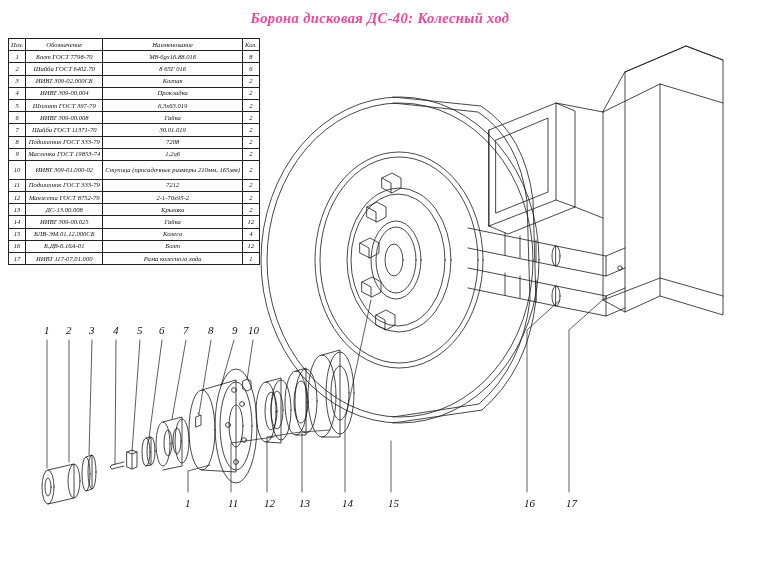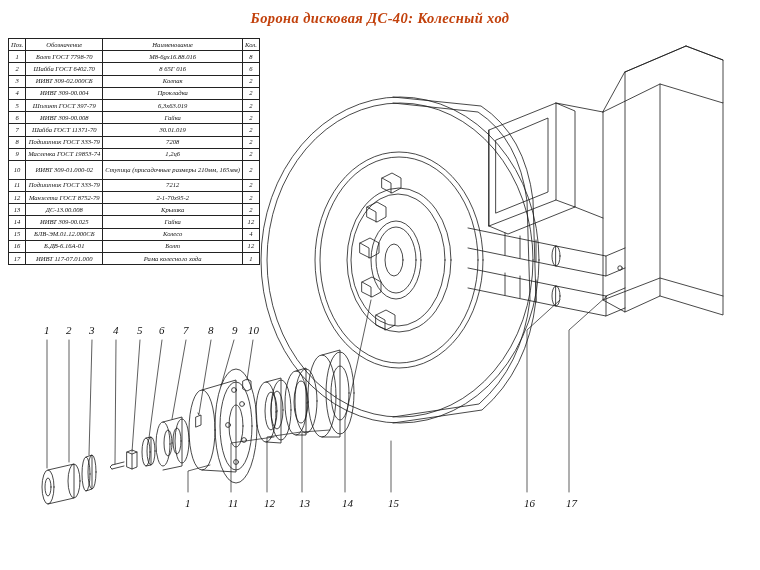--- a/index.html
+++ b/index.html
@@ -21,21 +21,21 @@
     position: absolute;
     top: 10px;
     left: 0;
     width: 760px;
     text-align: center;
     font-family: "Liberation Serif", serif;
     font-style: italic;
     font-weight: bold;
     font-size: 14.5px;
     letter-spacing: 0.4px;
-    color: #c2410c;
+    color: #ec4899;
   }
   
   #parts-table {
     position: absolute;
     left: 8px;
     top: 38px;
     width: 212px;
     border-collapse: collapse;
     font-family: "Liberation Serif", serif;
     font-style: italic;

